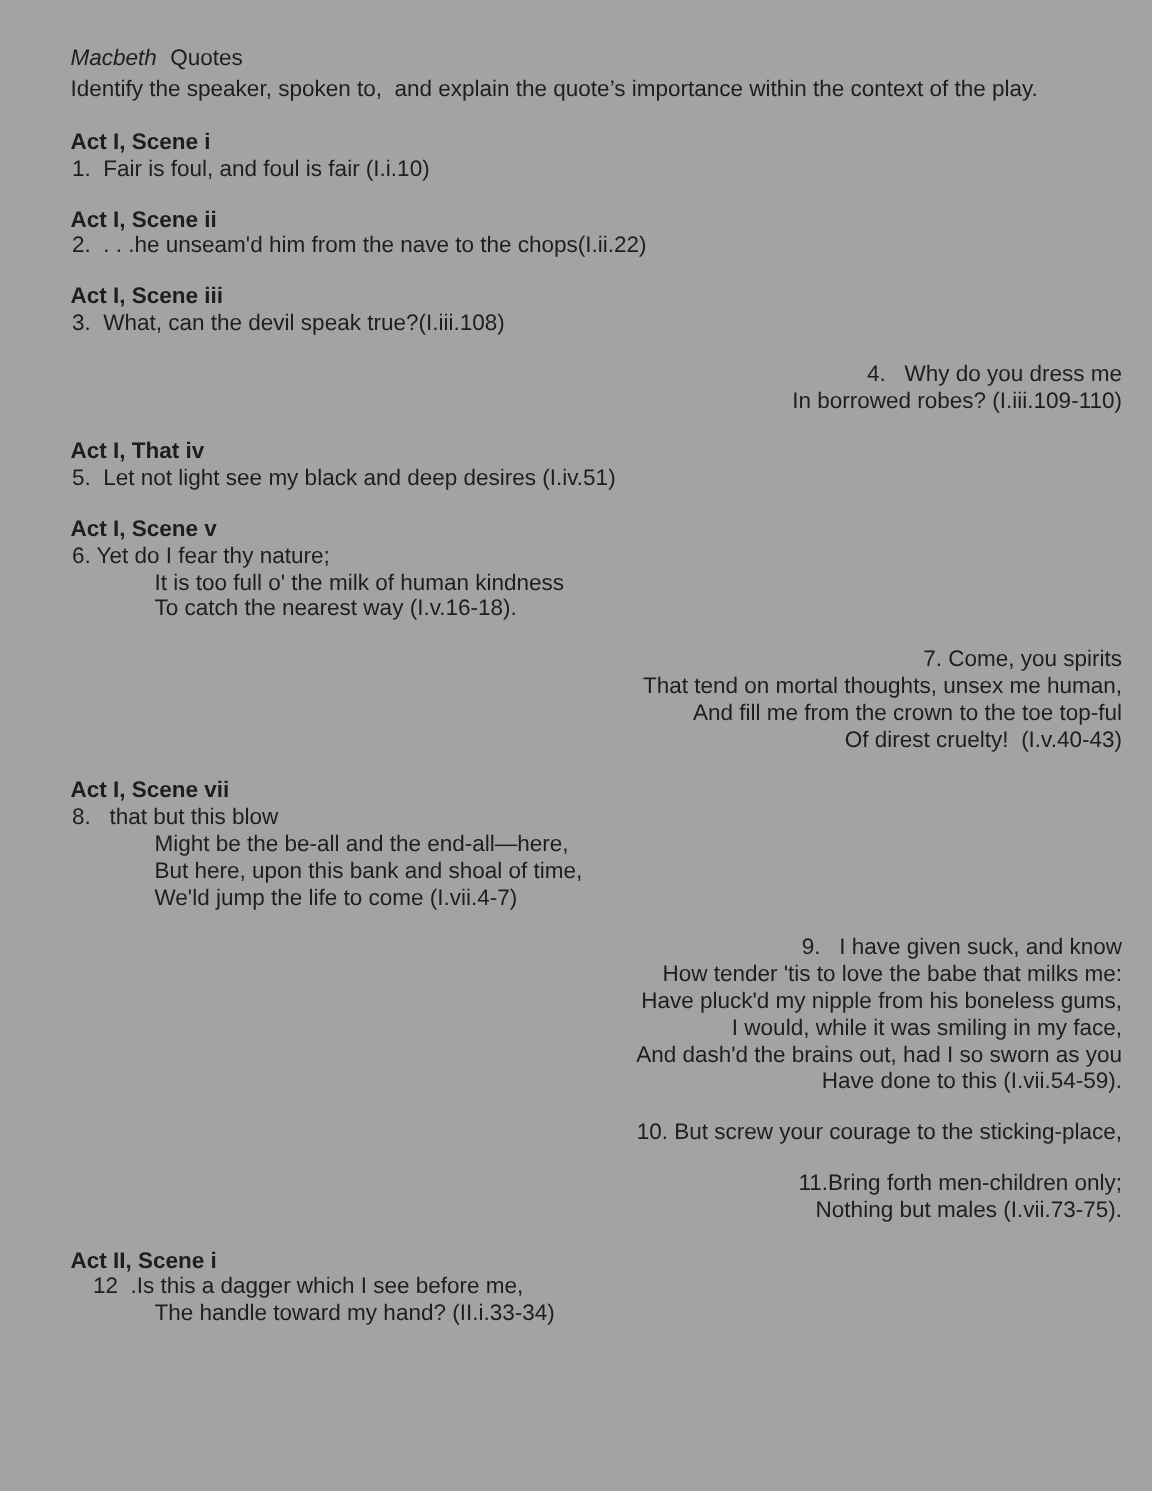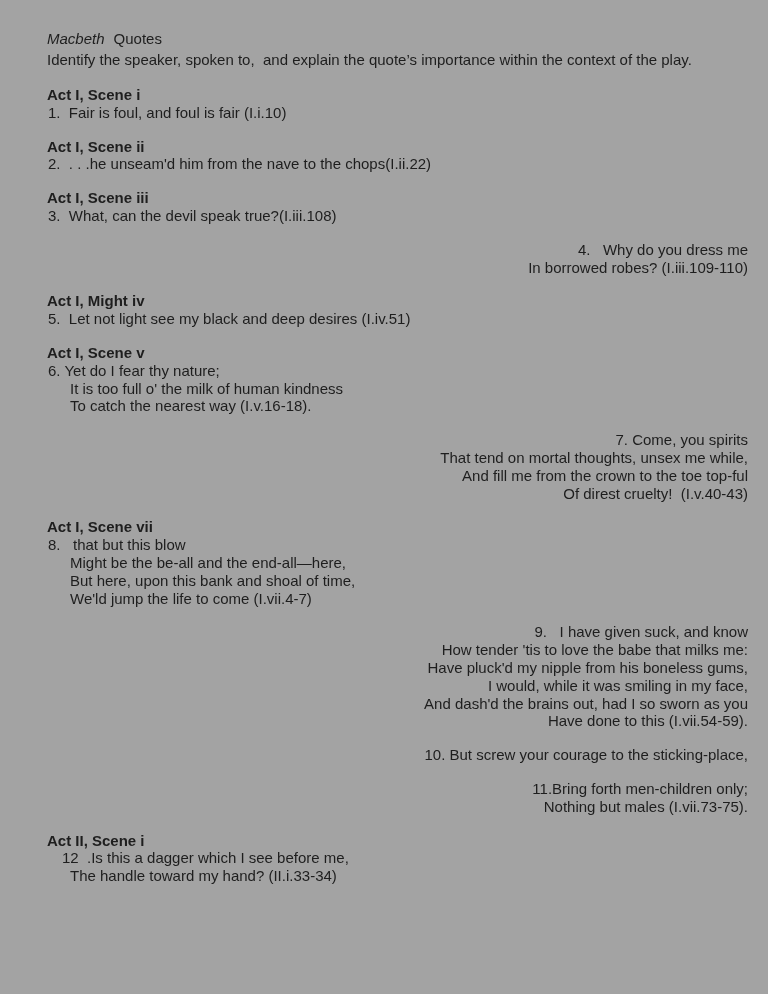--- a/index.html
+++ b/index.html
@@ -38,21 +38,21 @@
     white-space: pre;
   }
   .quote { margin-top: 0; }
   .quote + .quote { margin-top: 16px; text-align: right; }
   .q-first {
     margin-left: 1px;
     white-space: pre-wrap;
   }
   .q-first.twodigit { margin-left: 15px; }
   .q-rest {
-    margin-left: 23px;
+    margin-left: 56px;
     white-space: pre-wrap;
   }
 </style>
 </head>
 <body>
 
 <div class="doc-page">
   <div class="doc-header">
     <div class="doc-title"><span class="book-title">Macbeth</span><span class="title-rest">Quotes</span></div>
     <div class="doc-subtitle">Identify the speaker, spoken to,  and explain the quote’s importance within the context of the play.</div>
@@ -83,39 +83,39 @@
             <div class="q-first">3.  What, can the devil speak true?(I.iii.108)</div>
           </div>
           <div class="quote">
             <div class="q-first">4.   Why do you dress me</div>
             <div class="q-rest">In borrowed robes? (I.iii.109-110)</div>
           </div>
         </div>
   </div>
 
   <div class="section">
-    <div class="scene-heading">Act I, Might iv</div>
+    <div class="scene-heading">Act I, That iv</div>
     <div class="quotes">
           <div class="quote">
             <div class="q-first">5.  Let not light see my black and deep desires (I.iv.51)</div>
           </div>
         </div>
   </div>
 
   <div class="section">
     <div class="scene-heading">Act I, Scene v</div>
     <div class="quotes">
           <div class="quote">
             <div class="q-first">6. Yet do I fear thy nature;</div>
             <div class="q-rest">It is too full o' the milk of human kindness</div>
             <div class="q-rest">To catch the nearest way (I.v.16-18).</div>
           </div>
           <div class="quote">
             <div class="q-first">7. Come, you spirits</div>
-            <div class="q-rest">That tend on mortal thoughts, unsex me while,</div>
+            <div class="q-rest">That tend on mortal thoughts, unsex me human,</div>
             <div class="q-rest">And fill me from the crown to the toe top-ful</div>
             <div class="q-rest">Of direst cruelty!  (I.v.40-43)</div>
           </div>
         </div>
   </div>
 
   <div class="section">
     <div class="scene-heading">Act I, Scene vii</div>
     <div class="quotes">
           <div class="quote">

